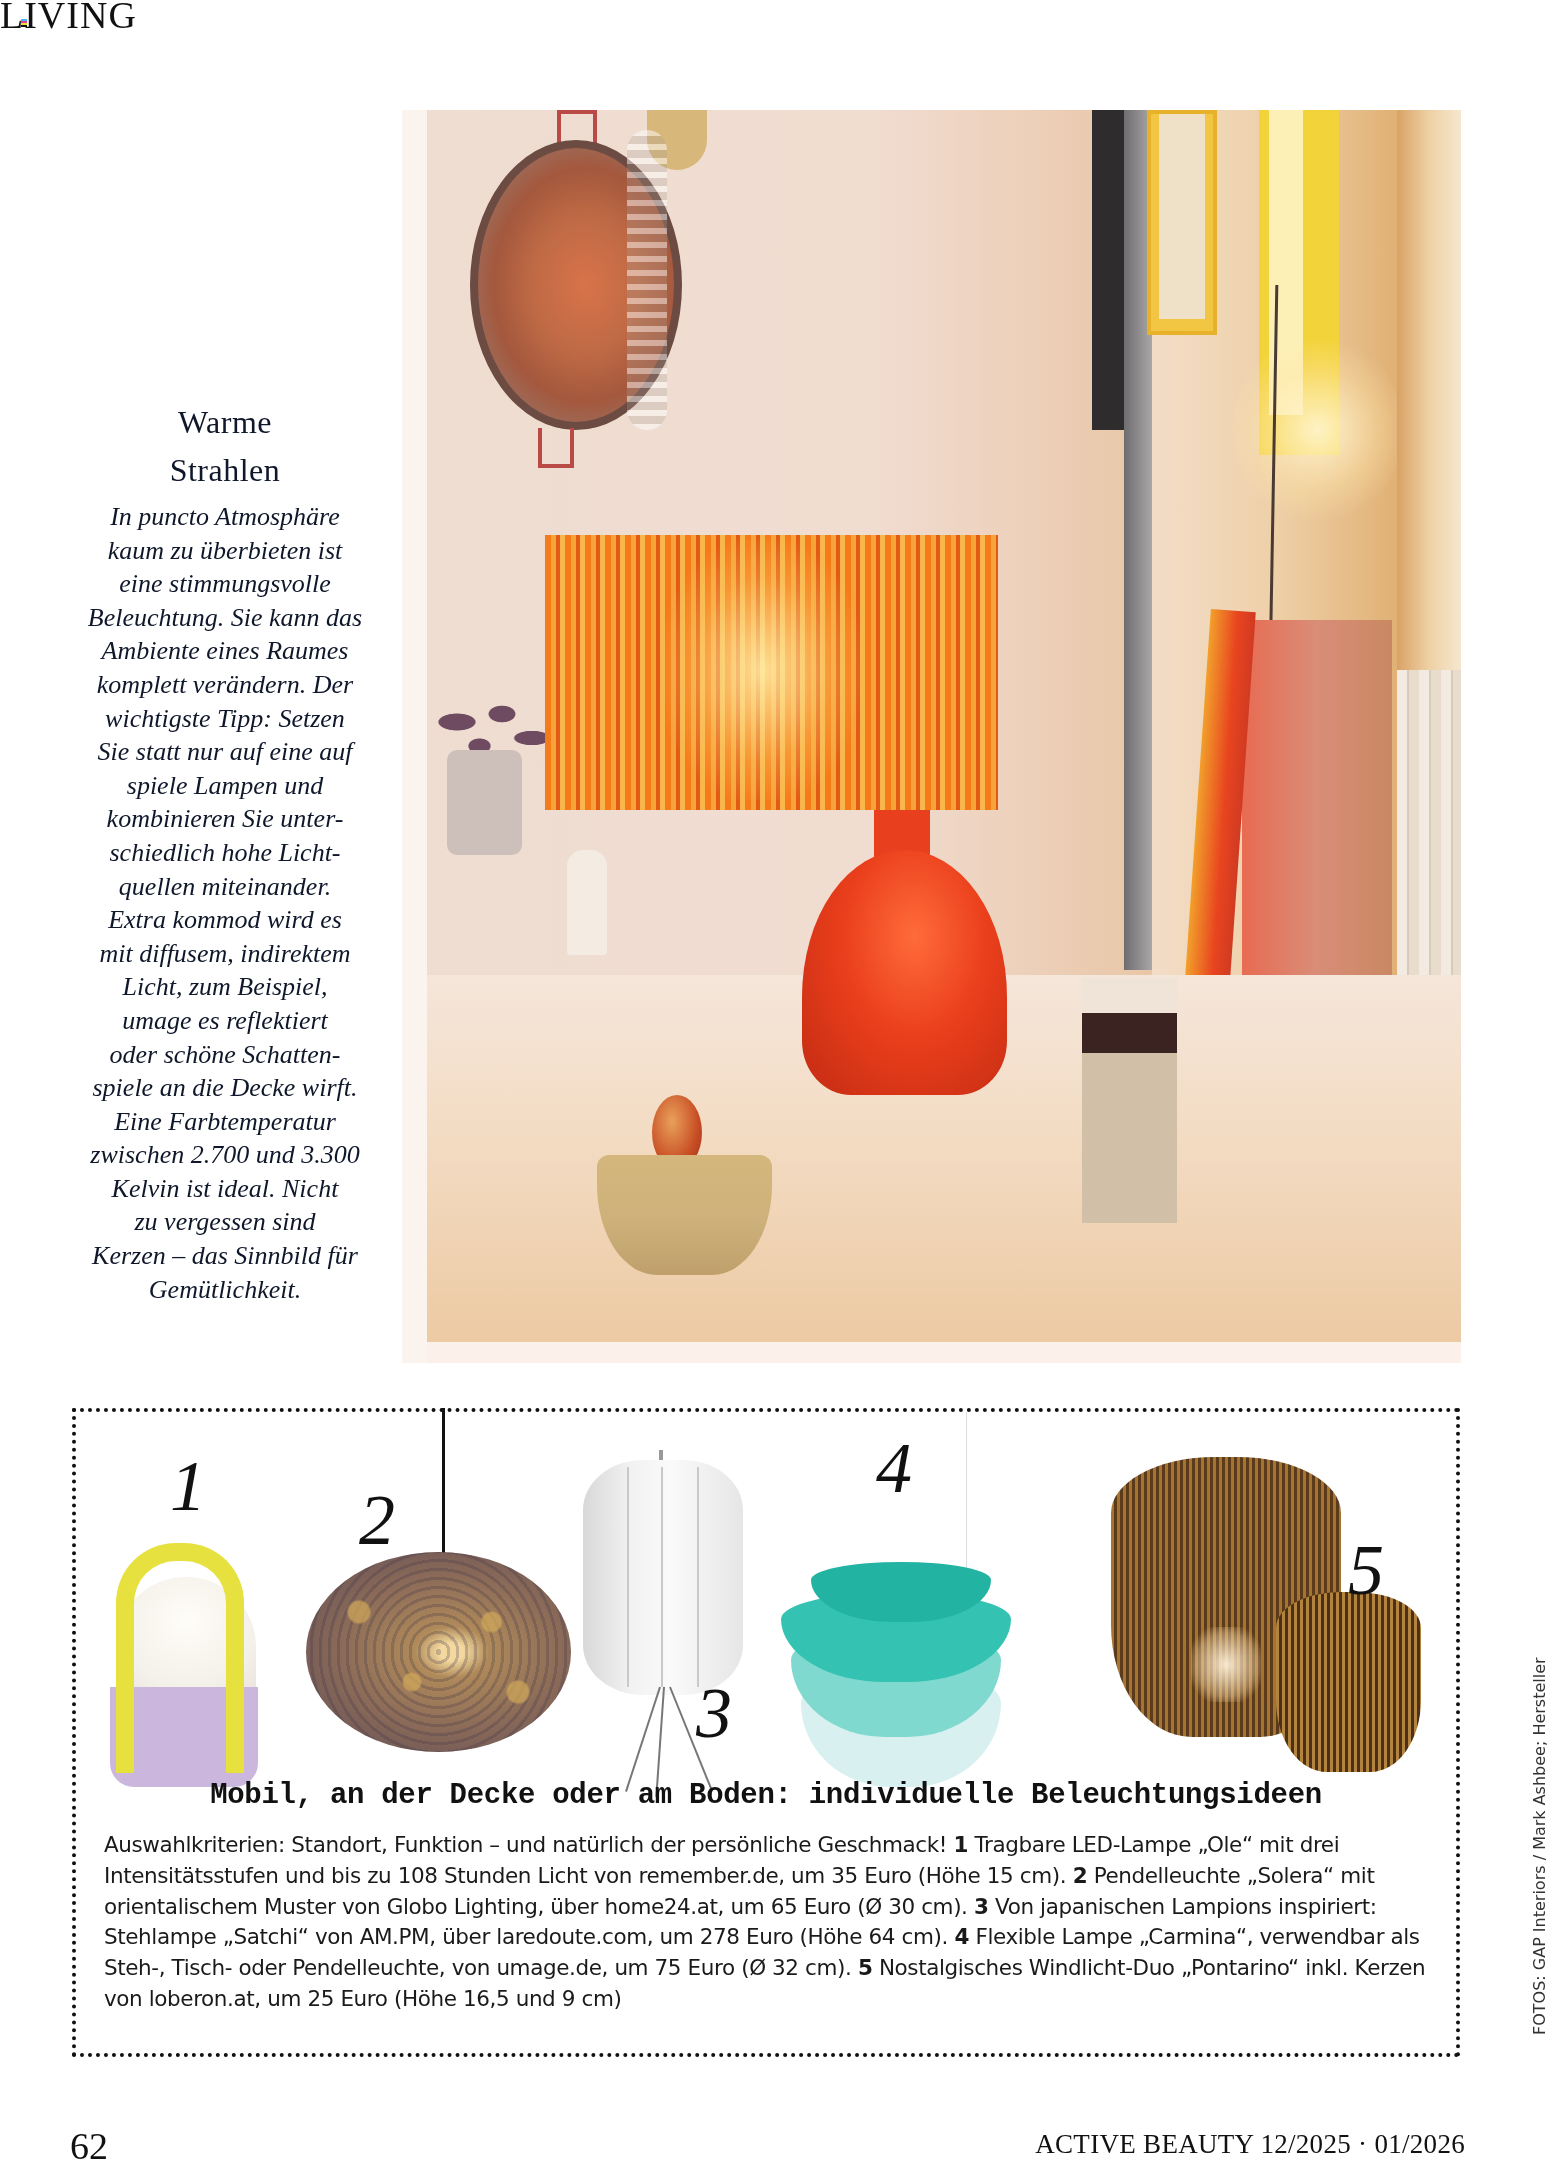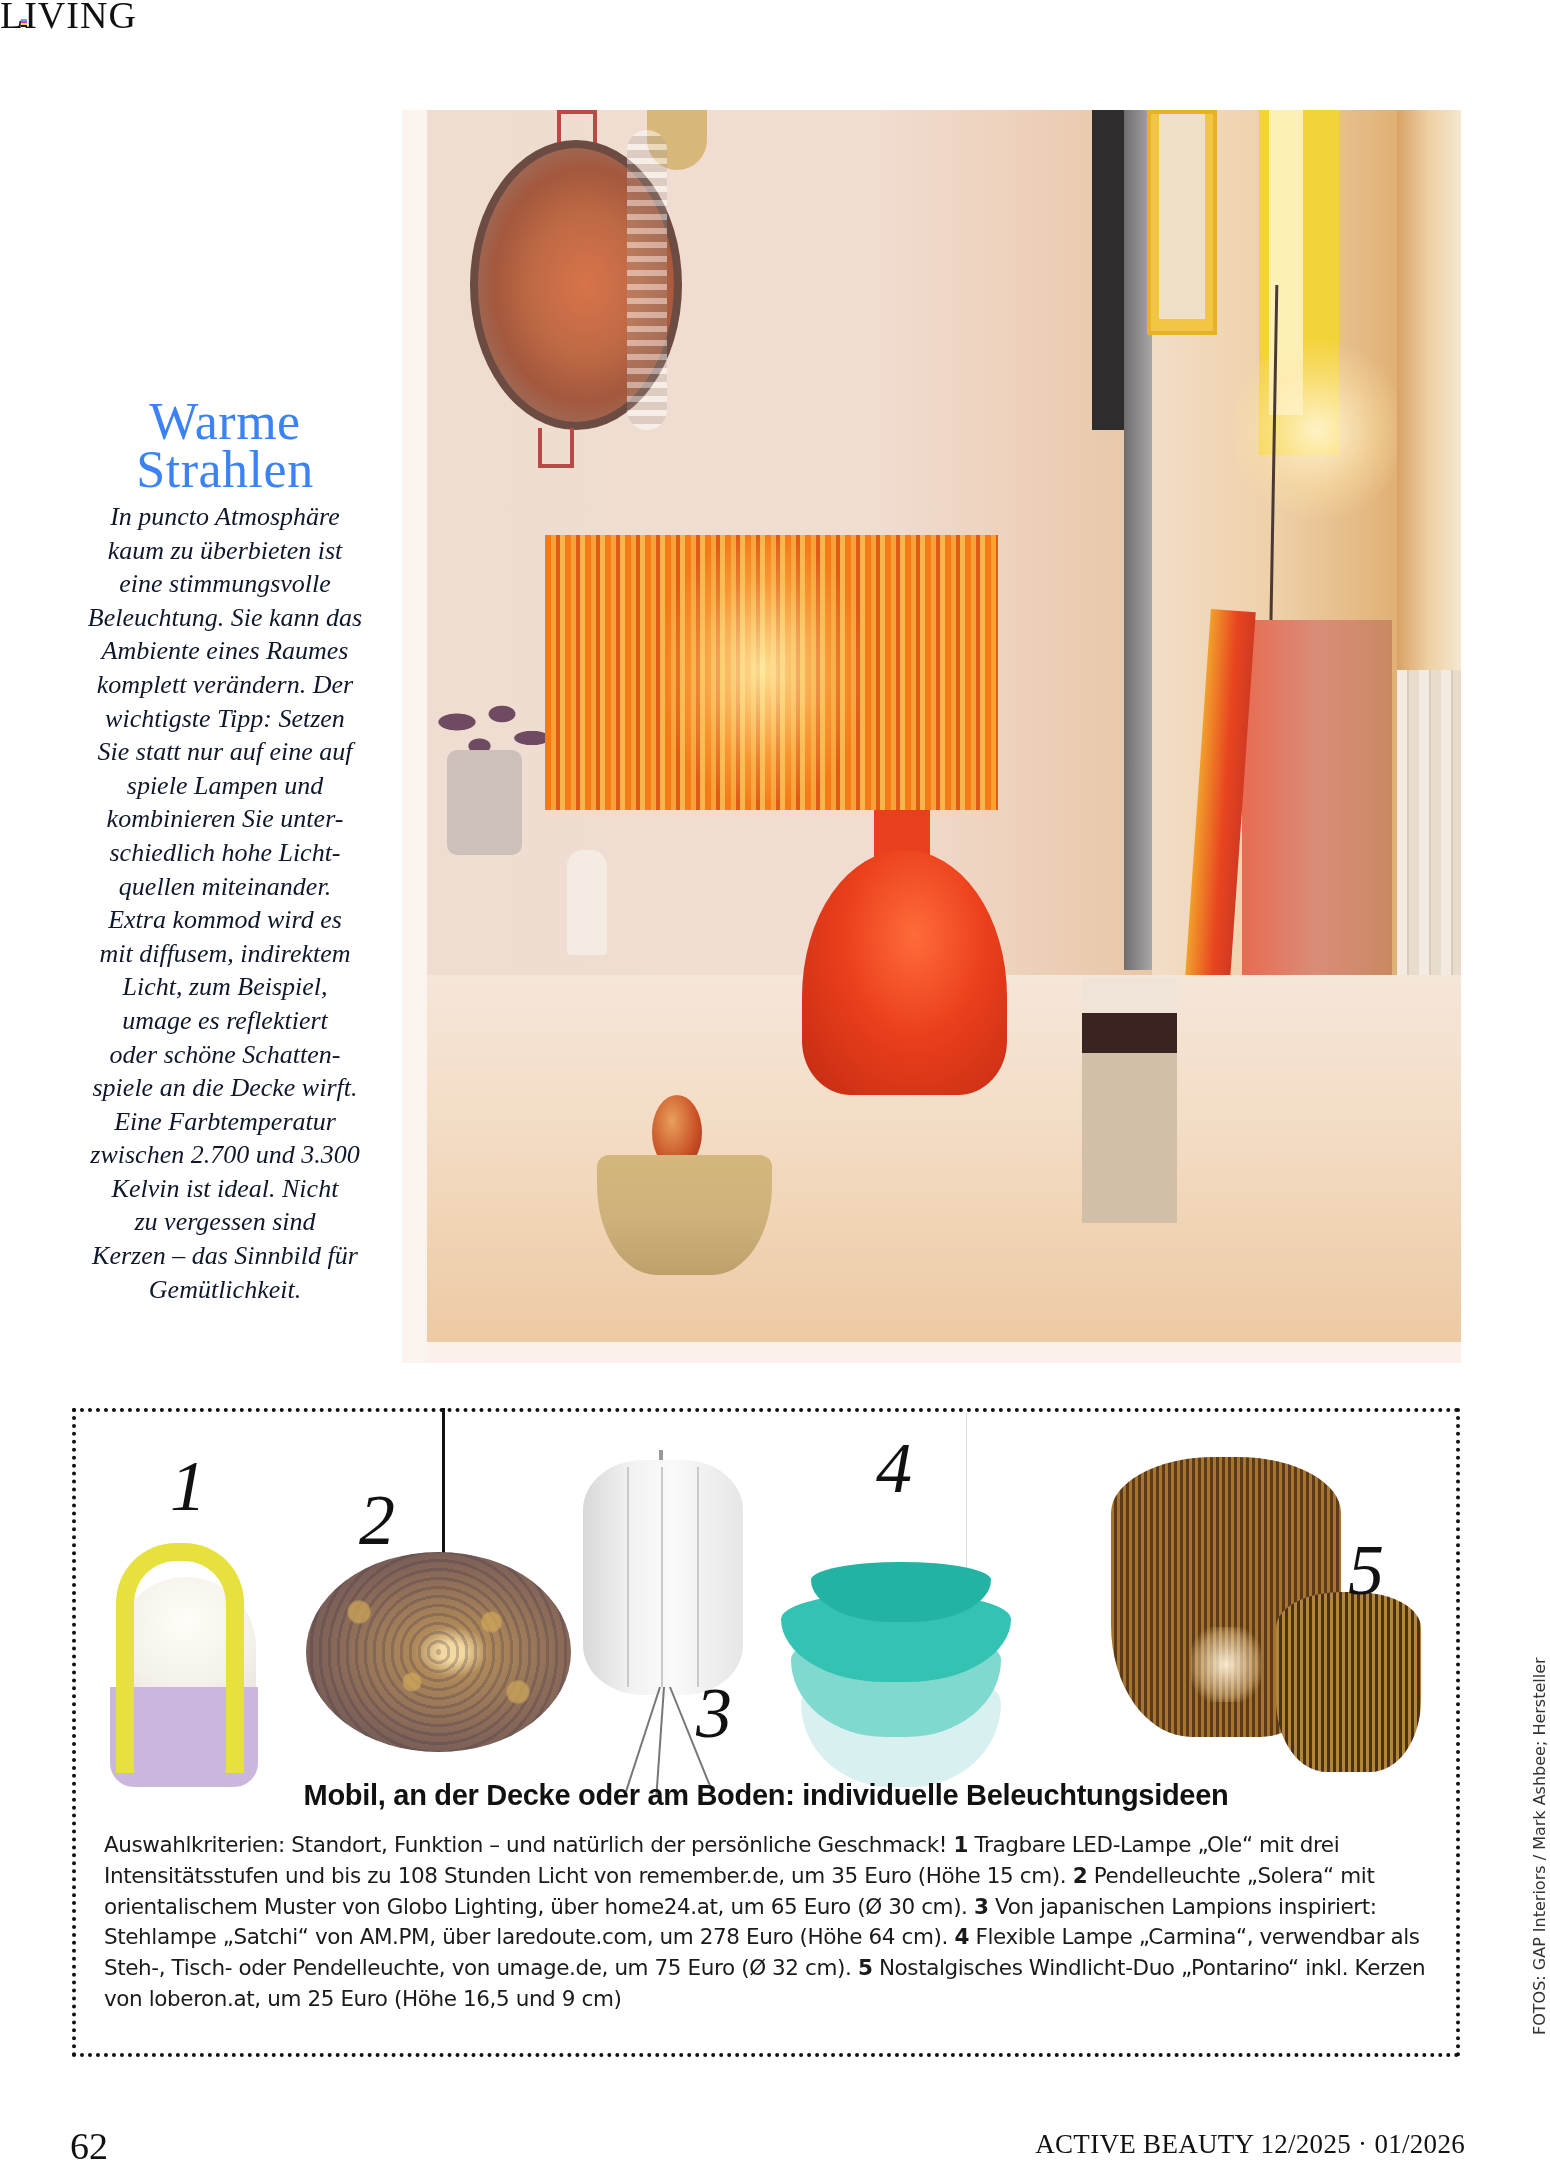--- a/index.html
+++ b/index.html
@@ -4,21 +4,21 @@
 <style>
   html, body { margin: 0; padding: 0; background: #ffffff; }
   body { width: 1550px; height: 2162px; position: relative; overflow: hidden; font-family: "Liberation Serif", serif; color: #111; }
 
   .section-label { position: absolute; left: 0; top: -4px; font-family: "Liberation Serif", serif; font-size: 38px; letter-spacing: 1px; color: #111; line-height: 1; }
   .reg-mark { position: absolute; left: 21px; top: 19px; width: 6px; height: 10px; }
   .reg-mark span { display: block; height: 2px; }
 
   
   .intro { position: absolute; left: 70px; top: 398px; width: 310px; text-align: center; }
-  .intro h1 { margin: 0; font-family: "Liberation Serif", serif; font-weight: normal; font-size: 52px; line-height: 48px; color: #3b82f6; letter-spacing: 0.5px; }
+  .intro h1 { margin: 0; font-family: "Liberation Serif", serif; font-weight: normal; font-size: 32px; line-height: 48px; color: #0f172a; letter-spacing: 0.5px; }
   .intro p { margin: 6px 0 0 0; font-family: "Liberation Serif", serif; font-style: italic; font-size: 26px; line-height: 33.6px; color: #0f172a; }
 
   
   .hero { position: absolute; left: 402px; top: 110px; width: 1059px; height: 1253px; overflow: hidden; background: #ecd3c2; }
   .hero .wall { position: absolute; inset: 0; background: linear-gradient(90deg, #efddd2 0%, #f1dcd0 45%, #e9c7a8 70%, #d9a56c 100%); }
   .hero .door-frame { position: absolute; left: 690px; top: 0; width: 32px; height: 320px; background: #2e2c2c; }
   .hero .door-frame2 { position: absolute; left: 722px; top: 0; width: 28px; height: 860px; background: linear-gradient(90deg,#6f6d70,#aaa7a8); }
   .hero .wall-right { position: absolute; left: 750px; top: 0; width: 309px; height: 1253px; background: linear-gradient(90deg,#f3ddc8 0%, #eed0a8 40%, #d9a05a 100%); }
   .hero .frame1 { position: absolute; left: 745px; top: 0; width: 70px; height: 225px; background: #f2c542; border: 4px solid #e7b12a; box-sizing: border-box; }
   .hero .frame1 .inner { position: absolute; left: 8px; top: 0; right: 8px; bottom: 12px; background: #efe1c7; }
@@ -76,21 +76,21 @@
 
   
   .p4 { left: 705px; top: 145px; width: 230px; height: 230px; }
   .p4 .layer { position: absolute; border-radius: 50% 50% 45% 45% / 30% 30% 70% 70%; }
 
   
   .p5a { left: 1035px; top: 45px; width: 230px; height: 280px; border-radius: 45% 45% 35% 35% / 20% 20% 40% 40%; background: repeating-linear-gradient(90deg, #a5742f 0 3px, #5c3b1c 3px 6px); }
   .p5a .glow { position: absolute; left: 80px; top: 170px; width: 70px; height: 75px; background: radial-gradient(ellipse, rgba(255,240,215,0.95) 0%, rgba(250,220,170,0.4) 60%, transparent 80%); }
   .p5b { left: 1200px; top: 180px; width: 145px; height: 180px; border-radius: 45% 45% 35% 35% / 20% 20% 40% 40%; background: repeating-linear-gradient(90deg, #b3843d 0 3px, #4d3019 3px 6px); }
 
-  .caption-title { position: absolute; left: 0; right: 0; top: 367px; text-align: center; font-family: Liberation Sans, sans-serif; font-weight: bold; font-size: 29px; letter-spacing: -0.3px; color: #111; }
+  .caption-title { position: absolute; left: 0; right: 0; top: 367px; text-align: center; font-family: Liberation Mono, monospace; font-weight: bold; font-size: 29px; letter-spacing: -0.3px; color: #111; }
   .caption-body { position: absolute; left: 28px; right: 20px; top: 418px; font-family: "DejaVu Sans", sans-serif; font-size: 21.5px; line-height: 30.8px; color: #1a1a1a; letter-spacing: -0.4px; }
   .caption-body b { font-weight: bold; }
 
   .credits { position: absolute; left: 1530px; top: 2035px; transform-origin: left top; transform: rotate(-90deg); font-family: "DejaVu Sans", sans-serif; font-size: 16px; color: #333; white-space: nowrap; }
 
   .folio { position: absolute; left: 70px; top: 2127px; font-family: "Liberation Serif", serif; font-size: 38px; line-height: 1; color: #111; }
   .issue { position: absolute; right: 85px; top: 2131px; font-family: "Liberation Serif", serif; font-size: 27px; line-height: 1; color: #111; letter-spacing: 0.3px; }
 </style>
 </head>
 <body>

